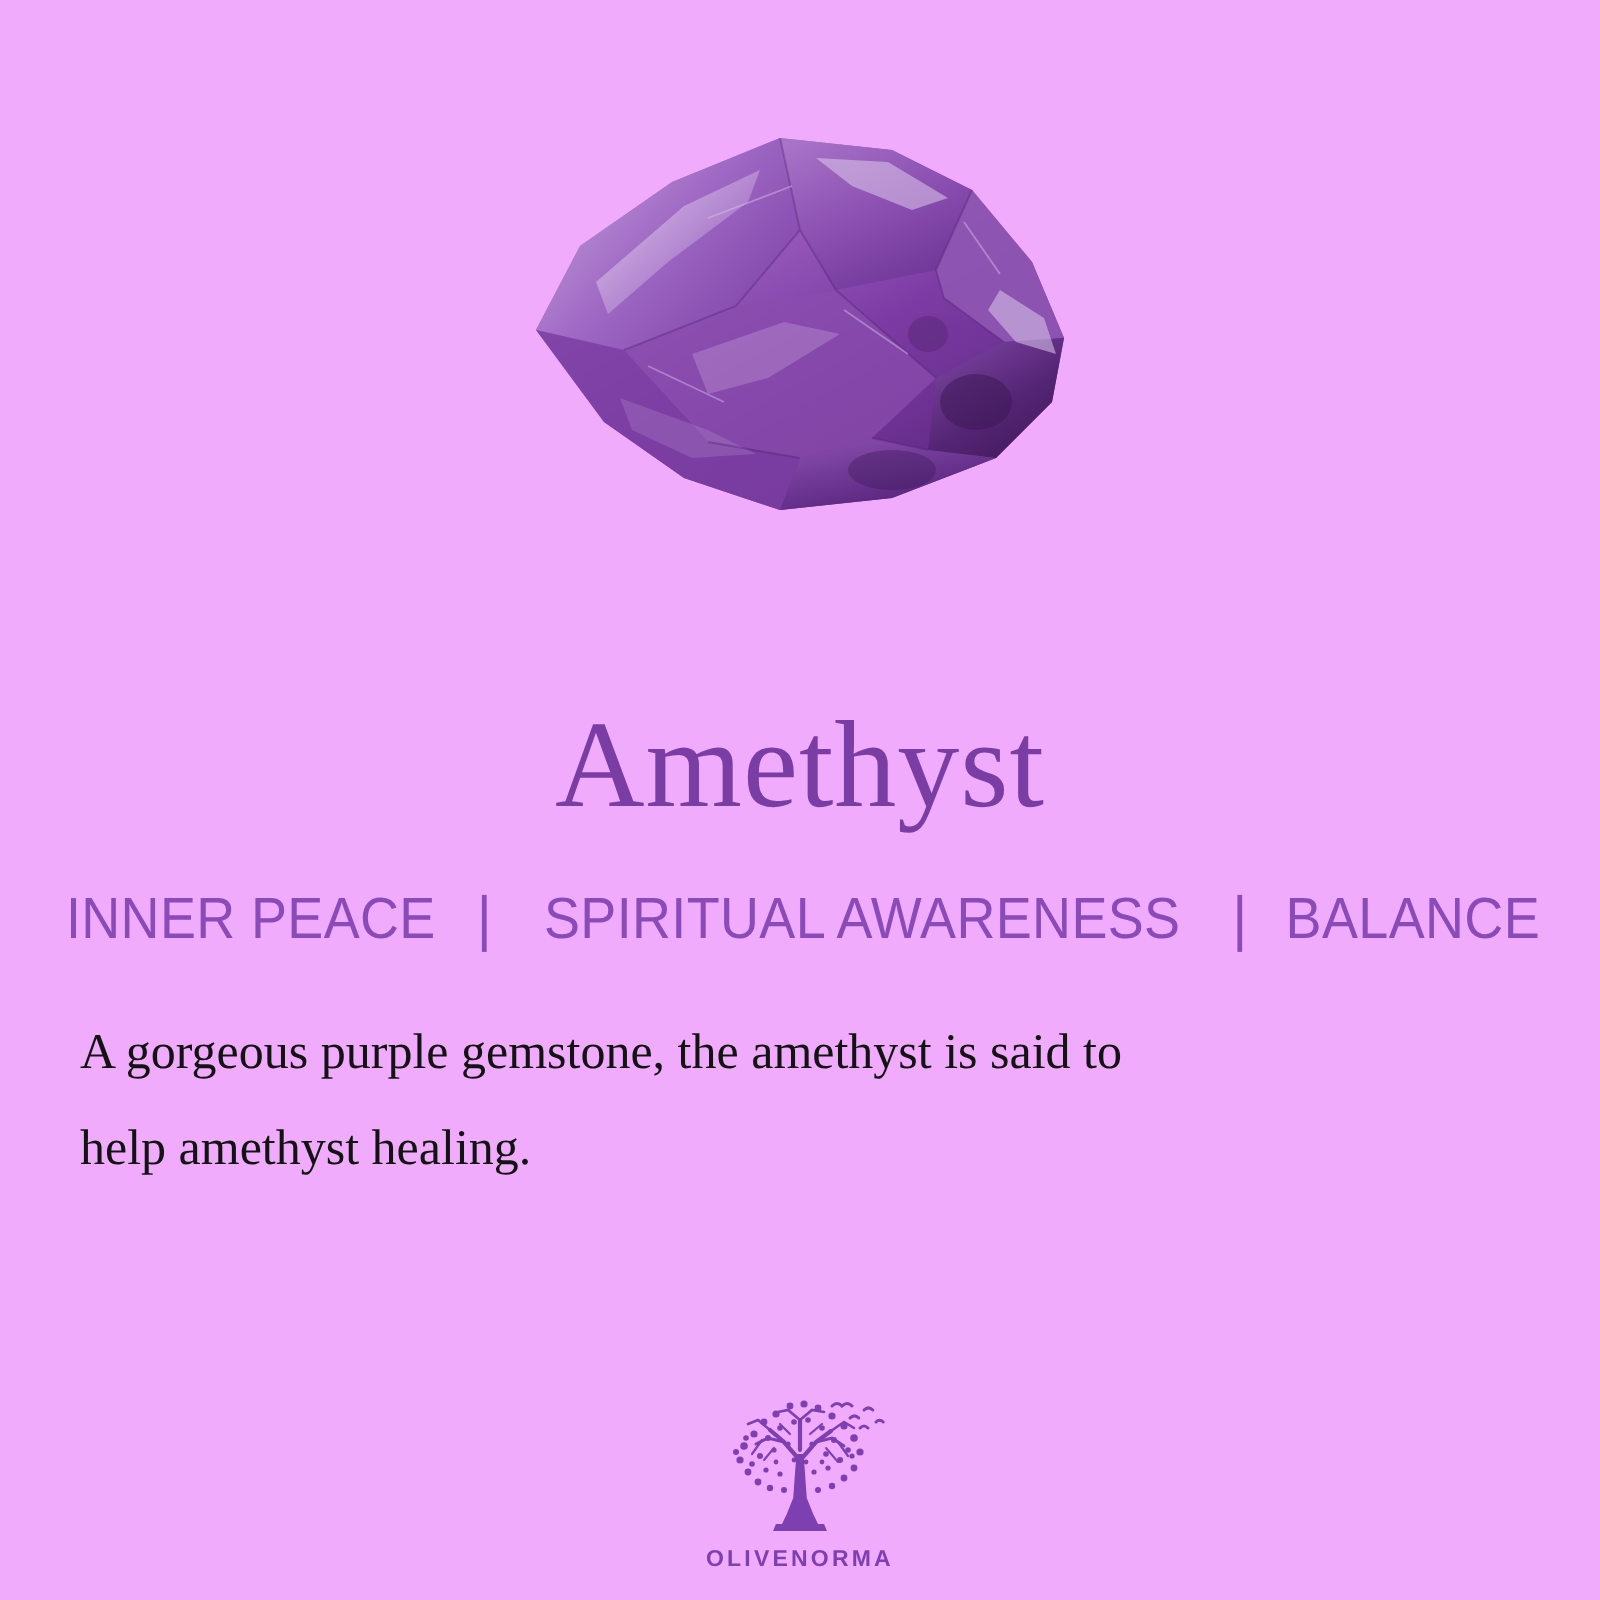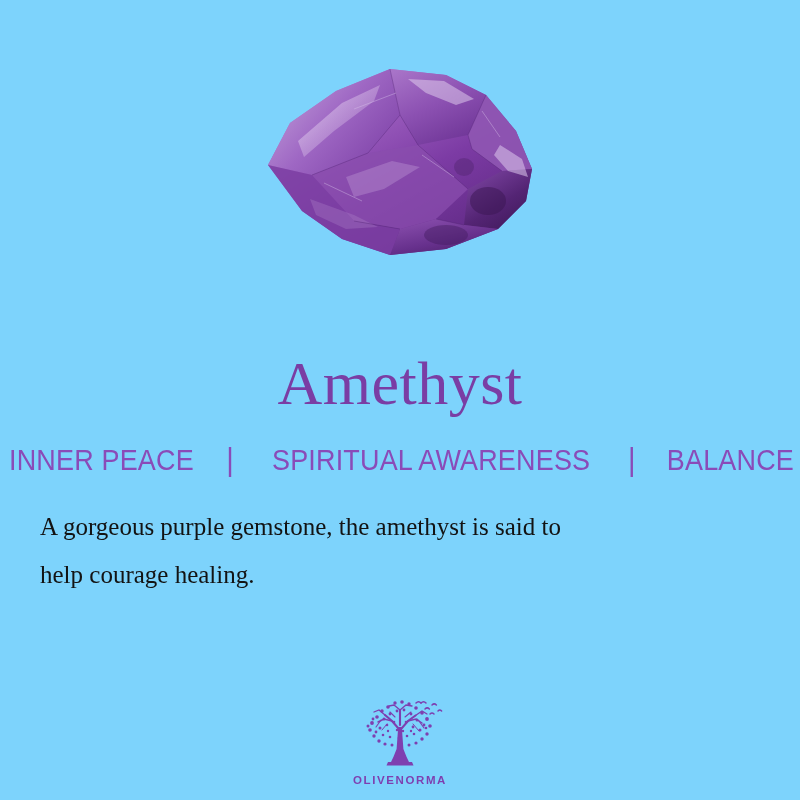--- a/index.html
+++ b/index.html
@@ -12,21 +12,21 @@
   body {
     background: #ffffff;
     font-family: "Liberation Serif", serif;
     overflow: hidden;
     position: relative;
   }
 
   .card {
     width: 800px;
     height: 800px;
-    background: #7dd3fc;
+    background: #f0abfc;
     display: flex;
     flex-direction: column;
     align-items: center;
     position: relative;
   }
 
   
   .stone-wrap {
     width: 800px;
     height: 310px;
@@ -54,21 +54,21 @@
     margin-top: 42px;
     text-align: center;
   }
 
   
   .subtitle {
     margin-top: 30px;
     display: flex;
     align-items: center;
     justify-content: center;
-    gap: 12px;
+    gap: 0;
     white-space: nowrap;
   }
 
   .subtitle-word {
     font-family: "Liberation Sans", sans-serif;
     font-size: 29px;
     font-weight: 400;
     color: #8a4bb8;
     letter-spacing: 0.2px;
     transform: scaleX(0.93);
@@ -214,21 +214,21 @@
   <div class="subtitle">
     <span class="subtitle-word">INNER PEACE</span>
     <span class="subtitle-sep">|</span>
     <span class="subtitle-word">SPIRITUAL AWARENESS</span>
     <span class="subtitle-sep">|</span>
     <span class="subtitle-word">BALANCE</span>
   </div>
 
   <div class="description">
     <span class="line">A gorgeous purple gemstone, the amethyst is said to</span>
-    <span class="line">help courage healing.</span>
+    <span class="line">help amethyst healing.</span>
   </div>
 
   <div class="brand">
     <svg class="brand-mark" viewBox="0 0 92 76">
       <g fill="#7e3fb0">
 
         <path d="M44.2,30 L47.8,30 L49.4,52 L52.6,60 L55,65 L37,65 L39.4,60 L42.6,52 Z"></path>
         <path d="M34,65 L58,65 L59.5,68.5 L32.5,68.5 Z"></path>
 
         <g stroke="#7e3fb0" fill="none" stroke-linecap="round">

